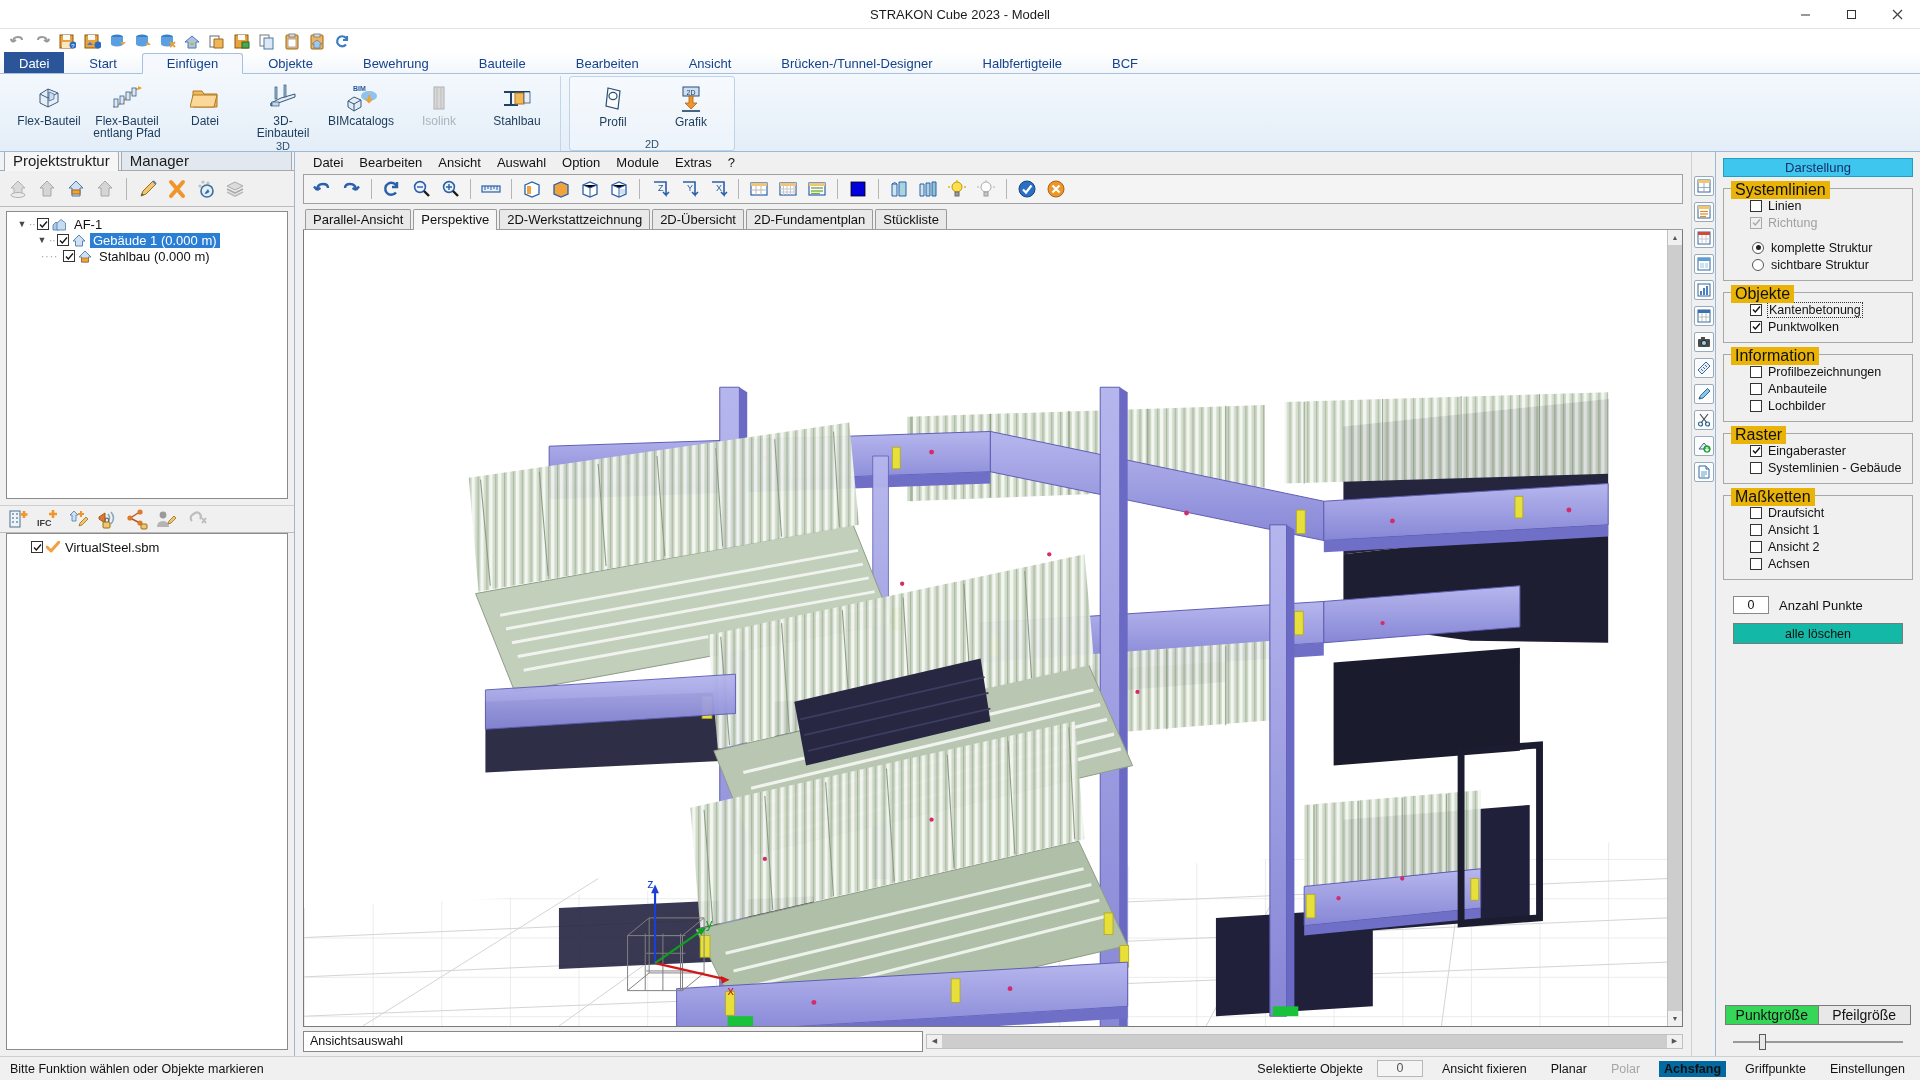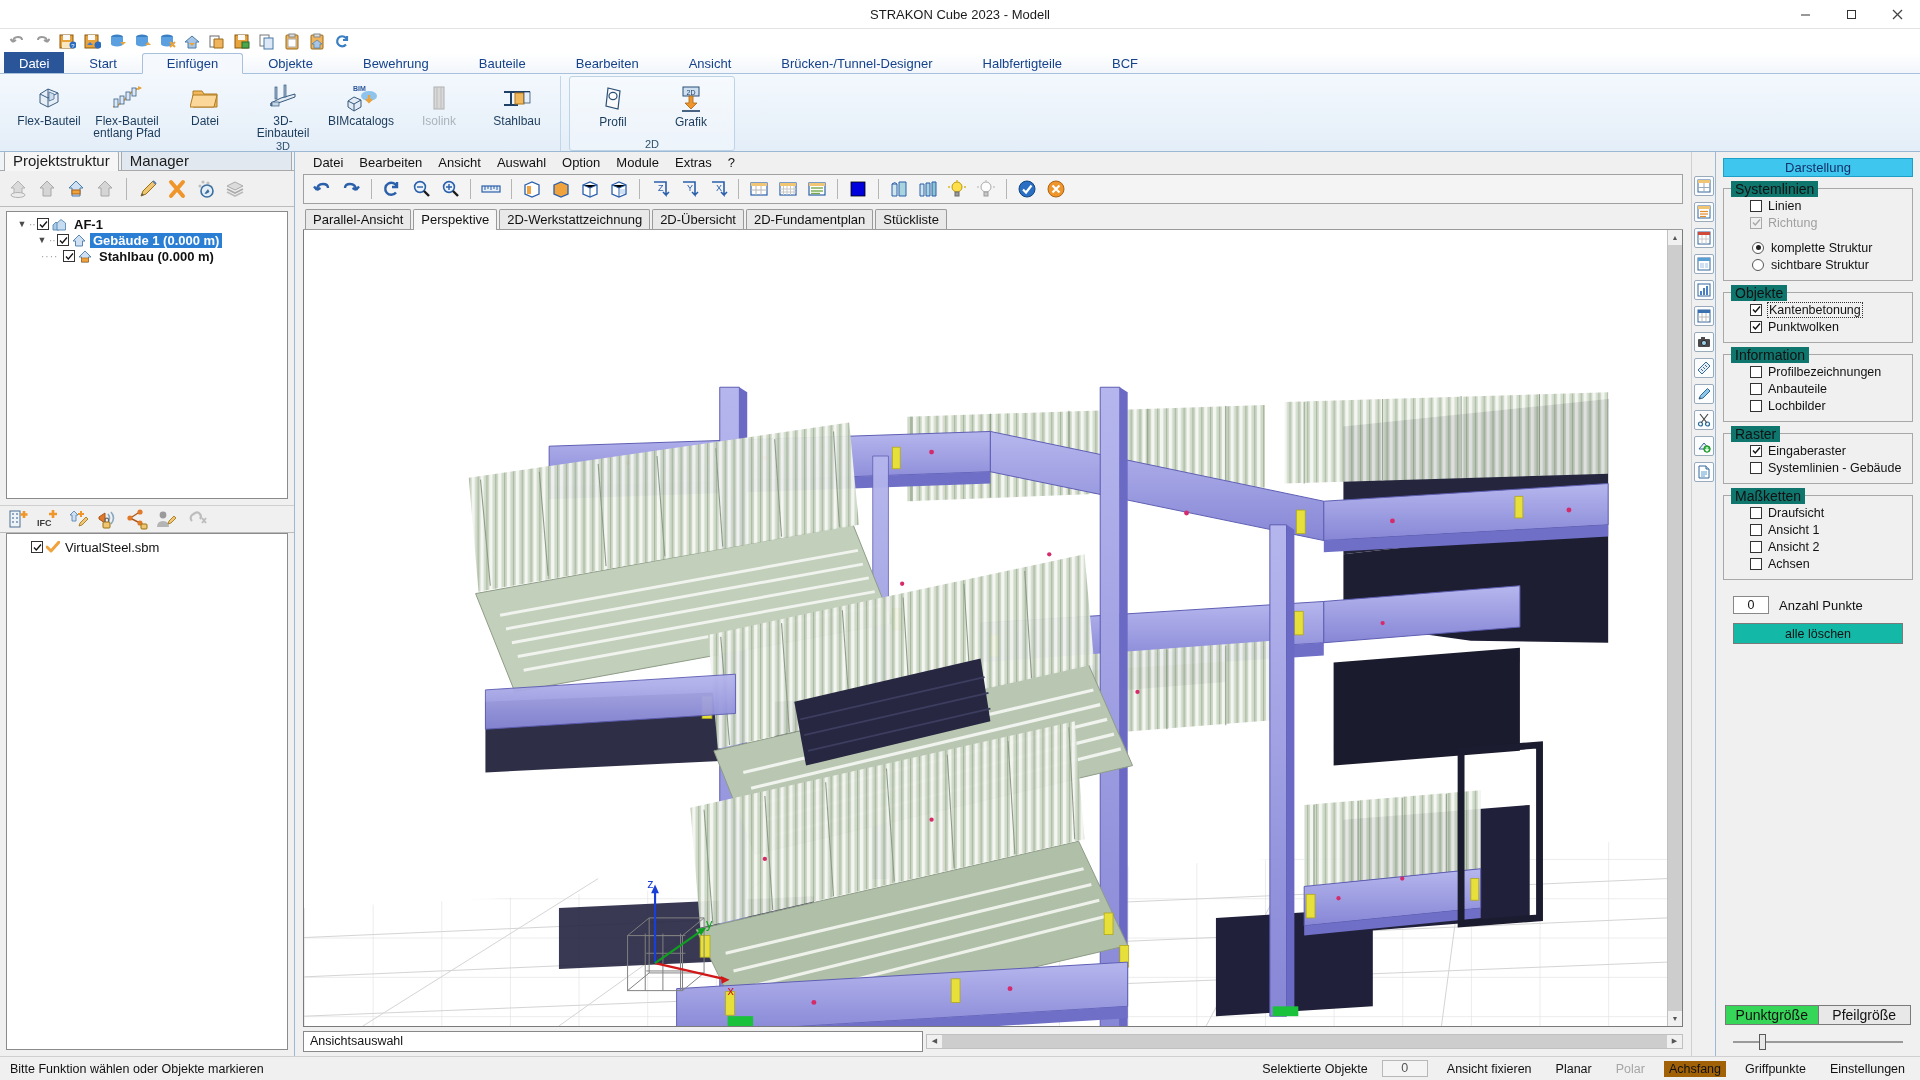--- a/index.html
+++ b/index.html
@@ -106,21 +106,21 @@
   .tbico { width:26px; height:26px; display:flex; align-items:center; justify-content:center; cursor:default; }
   .tree-box { background:#ffffff; border:1px solid #8b8b8b; margin:4px 6px 0 6px;
               flex:0 0 288px; overflow:hidden; padding-top:4px; }
   .tree-row { display:flex; align-items:center; height:16px; font-size:13px; white-space:nowrap; cursor:default; }
   .tree-row .twisty { width:14px; display:flex; align-items:center; justify-content:center;
                       color:#4a4a4a; font-size:9px; }
   .tree-row .dots { width:8px; color:#9a9a9a; font-size:10px; }
   .tree-cb { width:12px; height:12px; border:1px solid #333; background:#fff; margin-right:3px;
              display:flex; align-items:center; justify-content:center; flex:0 0 12px; }
   .tree-cb svg { display:block; }
-  .tree-label { padding:0 3px;font-weight:bold; }
+  .tree-label { padding:0 3px; }
   .tree-label.sel { background:#2a7fd4; color:#fff; }
   .lp-toolbar2 { height:28px; display:flex; align-items:center; gap:3px;
                  padding: 0 5px; margin-top:6px;
                  background:#f0f0f0; border-top:1px solid #cfcfcf; border-bottom:1px solid #bcbcbc; }
   .model-box { background:#ffffff; border:1px solid #8b8b8b; margin:0 6px 6px 6px; flex:1; padding-top:4px; }
   .model-row { display:flex; align-items:center; height:18px; font-size:13px; padding-left:24px; }
 
   
   .center { flex:1; display:flex; flex-direction:column; min-width:0; background:#f0f0f0; }
   .cadmenu { height:20px; display:flex; align-items:center; padding-left:10px; gap:0; background:#f0f0f0; }
@@ -160,22 +160,22 @@
 
   
   .rightpanel { width: 205px; flex:0 0 205px; background:#f0f0f0;
                 border-left:1px solid #9db8d2; display:flex; flex-direction:column;
                 padding: 6px 7px 4px 7px; }
   .darstellung-hdr {
     background:#3fc6ef; border:1px solid #1e9fc8; text-align:center; color:#12326b;
     font-size:13px; height:19px; line-height:17px; cursor:default;
   }
   .gbox { border:1px solid #a8a8a8; margin-top:11px; padding: 8px 6px 7px 6px; position:relative; }
-  .gbox > .legend { position:absolute; top:-8px; left:7px; background:#0f766e; padding:0 4px;
-                    font-size:14px; color:#111; }
+  .gbox > .legend { position:absolute; top:-8px; left:7px; background:#eab308; padding:0 4px;
+                    font-size:16px; color:#111; }
   .chkrow { display:flex; align-items:center; height:17px; padding-left:20px; font-size:12.5px; }
   .chk { width:12px; height:12px; border:1px solid #333; background:#fff; margin-right:6px;
          display:flex; align-items:center; justify-content:center; flex:0 0 12px; cursor:default; }
   .chk.disabled { border-color:#a9a9a9; background:#f0f0f0; }
   .chkrow.disabled { color:#a0a0a0; }
   .chkrow .focus { outline:1px dotted #333; padding:0 1px; }
   .radrow { display:flex; align-items:center; height:17px; padding-left:22px; font-size:12.5px; }
   .rad { width:12px; height:12px; border:1px solid #555; border-radius:50%; background:#fff;
          margin-right:7px; display:flex; align-items:center; justify-content:center; flex:0 0 12px; cursor:default; }
   .rad .dot { width:5px; height:5px; border-radius:50%; background:#222; }
@@ -197,21 +197,21 @@
 
   
   .statusbar {
     height: 24px; flex:0 0 24px; background:#f0f0f0; border-top:1px solid #cfcfcf;
     display:flex; align-items:center; padding: 0 10px; font-size:12.5px; color:#111;
   }
   .sb-left { }
   .sb-right { margin-left:auto; display:flex; align-items:center; gap:14px; }
   .sb-item { cursor:default; padding: 1px 5px; }
   .sb-item.muted { color:#a6a6a6; }
-  .sb-item.active { background:#a16207; }
+  .sb-item.active { background:#0369a1;font-weight:bold; }
   .sb-num { border:1px solid #b8b8b8; background:#f4f4f4; width:46px; height:17px;
             text-align:center; line-height:15px; color:#555; }
 </style>
 </head>
 <body>
 
 <div class="app">
 
   <div class="titlebar">
     <div class="title-text">STRAKON Cube 2023 - Modell</div>

